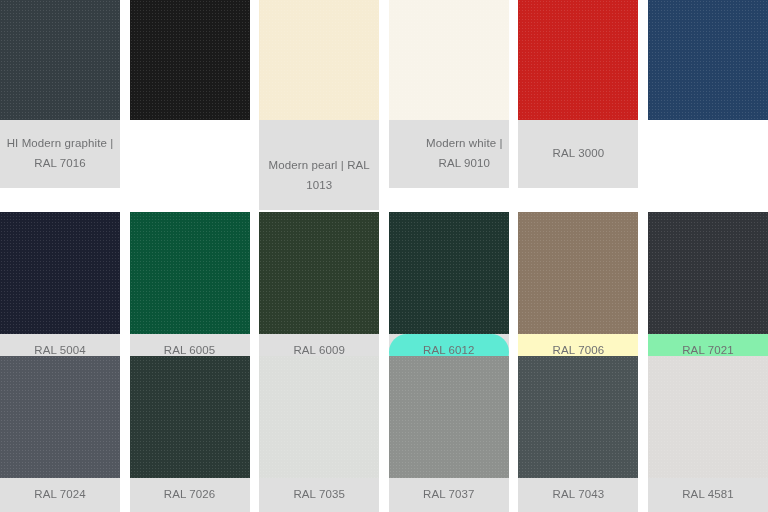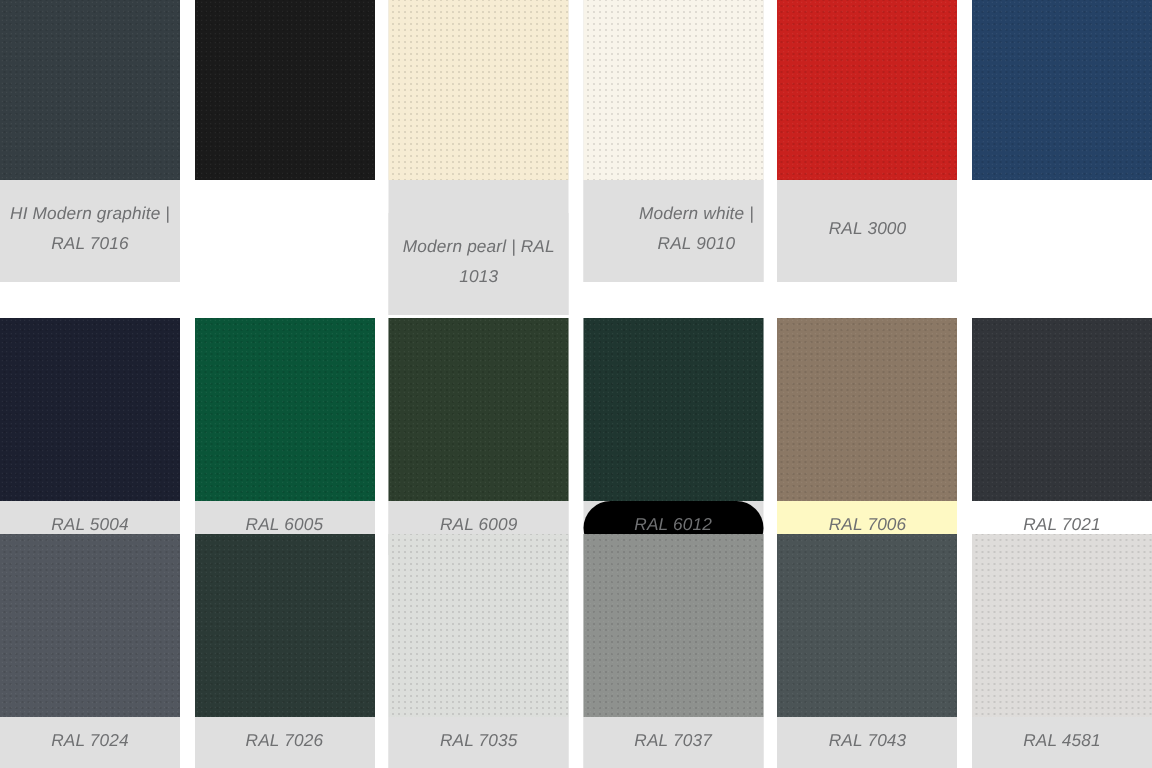--- a/index.html
+++ b/index.html
@@ -16,21 +16,20 @@
   #swatch-grid {
     width: 768px;
     height: 476px;
     box-sizing: border-box;
     display: grid;
     grid-template-columns: repeat(6, 120px);
     grid-template-rows: 188px 162px 162px;
     column-gap: 9.6px;
     row-gap: 0px;
     align-content: start;
-    font-style: italic;
   }
   .swatch-card {
     width: 120px;
     display: flex;
     flex-direction: column;
     align-items: stretch;
     background: #dfdfdf;
   }
   
   .row1 .chip { height: 120px; }
@@ -126,33 +125,33 @@
       </div>
     </div>
     <div class="swatch-card row2">
       <div class="chip" style="background: rgb(45, 62, 45);"></div>
       <div class="label-band" style="background: rgb(223, 223, 223);">
         <span class="label-text" style="color: rgb(111, 112, 114);">RAL 6009</span>
       </div>
     </div>
     <div class="swatch-card row2">
       <div class="chip" style="background: rgb(31, 54, 48);"></div>
-      <div class="label-band" style="background: #000000; border-radius: 18px;">
+      <div class="label-band" style="background: #5eead4; border-radius: 18px;">
         <span class="label-text" style="color: rgb(111, 112, 114);">RAL 6012</span>
       </div>
     </div>
     <div class="swatch-card row2">
       <div class="chip" style="background: rgb(139, 120, 101);"></div>
       <div class="label-band" style="background: #fef9c3;">
         <span class="label-text" style="color: rgb(111, 112, 114);">RAL 7006</span>
       </div>
     </div>
     <div class="swatch-card row2">
       <div class="chip" style="background: rgb(50, 53, 58);"></div>
-      <div class="label-band" style="background: #ffffff;">
+      <div class="label-band" style="background: #86efac;">
         <span class="label-text" style="color: rgb(111, 112, 114);">RAL 7021</span>
       </div>
     </div>
     <div class="swatch-card row3">
       <div class="chip" style="background: rgb(82, 87, 95);"></div>
       <div class="label-band" style="background: rgb(223, 223, 223);">
         <span class="label-text" style="color: rgb(111, 112, 114);">RAL 7024</span>
       </div>
     </div>
     <div class="swatch-card row3">

